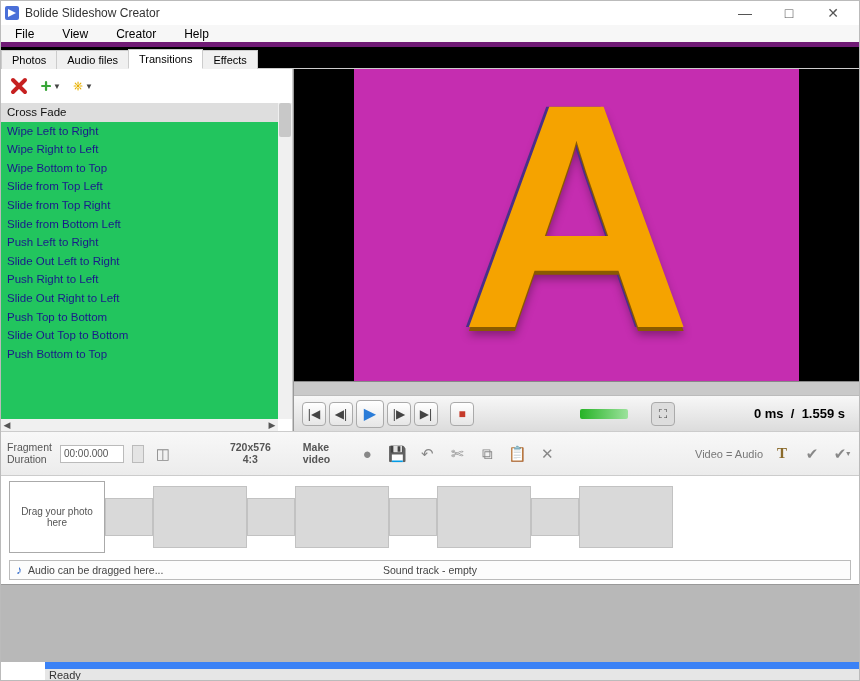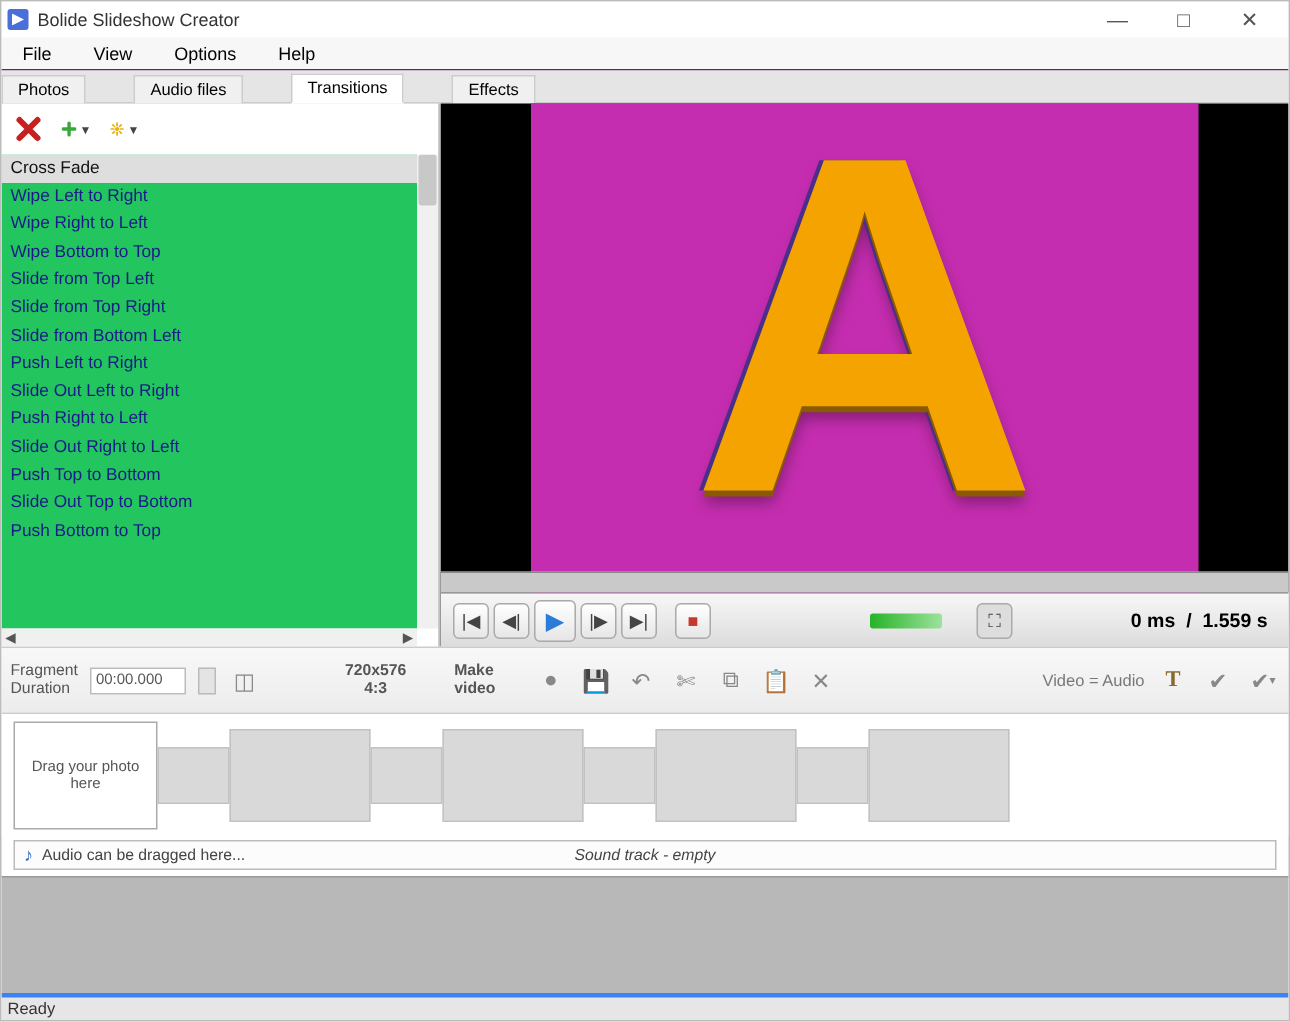--- a/index.html
+++ b/index.html
@@ -6,25 +6,25 @@
 body { width: 860px; height: 681px; overflow: hidden; background: #fff; display: flex; flex-direction: column; border: 1px solid #bbb; }
 
 
 .titlebar { height: 24px; background: #fff; display: flex; align-items: center; padding: 0 4px; font-size: 12px; color: #333; }
 .titlebar .app-icon { width: 14px; height: 14px; background: #4a6fd8; margin-right: 6px; border-radius: 2px; position: relative; }
 .titlebar .app-icon::after { content: ""; position: absolute; inset: 3px; background: #fff; clip-path: polygon(0 0, 100% 50%, 0 100%); }
 .titlebar .spacer { flex: 1; }
 .winbtn { width: 44px; height: 22px; display: flex; align-items: center; justify-content: center; color: #555; font-size: 14px; cursor: pointer; }
 
 
-.menubar { height: 22px; background: #f7f7f7; display: flex; align-items: stretch; font-size: 12px; border-bottom: 1px solid #701a75; }
+.menubar { height: 22px; background: #f7f7f7; display: flex; align-items: stretch; font-size: 12px; border-bottom: 5px solid #701a75; }
 .menubar .item { padding: 0 14px; display: flex; align-items: center; cursor: pointer; }
 
 
-.tabrow { height: 22px; background: #e5e5e5; display: flex; align-items: flex-end; font-size: 11px; border-bottom: 1px solid #ccc; gap: 33px; }
+.tabrow { height: 22px; background: #000000; display: flex; align-items: flex-end; font-size: 11px; border-bottom: 1px solid #ccc; }
 .tabrow .tab { padding: 3px 10px; border: 1px solid #ccc; border-bottom: none; background: #f0f0f0; margin-right: -1px; cursor: pointer; position: relative; top: 1px; }
 .tabrow .tab.active { background: #fff; border-bottom: 1px solid #fff; z-index: 2; }
 
 
 .mainsplit { display: flex; height: 362px; }
 .leftpane { width: 292px; display: flex; flex-direction: column; border-right: 1px solid #ccc; }
 .toolbar-sm { height: 34px; display: flex; align-items: center; gap: 12px; padding: 0 8px; }
 .ticon { width: 20px; height: 20px; display: flex; align-items: center; justify-content: center; cursor: pointer; }
 .drop-arrow { font-size: 8px; color: #444; margin-left: 2px; }
 .listwrap { flex: 1; position: relative; overflow: hidden; }
@@ -59,43 +59,43 @@
 .midbar .gbtn { width: 22px; height: 22px; display: flex; align-items: center; justify-content: center; color: #888; cursor: pointer; font-size: 15px; }
 
 
 .timeline { height: 82px; background: #fff; display: flex; align-items: center; gap: 0; padding: 0 8px; }
 .dragtarget { width: 96px; height: 72px; border: 1px solid #aaa; display: flex; align-items: center; justify-content: center; text-align: center; font-size: 10px; color: #555; padding: 4px; }
 .slidebox { background: #d9d9d9; border: 1px solid #c2c2c2; }
 
 
 .audiotrack { height: 20px; margin: 2px 8px 4px; border: 1px solid #bbb; background: #fcfcfc; display: flex; align-items: center; font-size: 10.5px; color: #444; position: relative; }
 .audiotrack .noteicon { margin: 0 6px; color: #2a65c9; font-size: 12px; }
-.audiotrack .center { position: absolute; left: 0; right: 0; text-align: center; font-style: italic; }
+.audiotrack .center { position: absolute; left: 0; right: 0; text-align: center; }
 
 .bottomgrey { flex: 1; background: #b8b8b8; border-top: 1px solid #999; }
-.statusbar { height: 18px; background: #e6e6e6; border-top: 3px solid #3b82f6; font-size: 11px; color: #333; padding-left: 4px; display: flex; align-items: center; }
+.statusbar { height: 18px; background: #e6e6e6; border-top: 7px solid #3b82f6; font-size: 11px; color: #333; padding-left: 4px; display: flex; align-items: center; margin-left: 44px; }
 
 svg { display: block; }
 </style>
 </head>
 <body>
 
 <div class="titlebar">
   <div class="app-icon"></div>
   <div>Bolide Slideshow Creator</div>
   <div class="spacer"></div>
   <div class="winbtn">—</div>
   <div class="winbtn">□</div>
   <div class="winbtn close">✕</div>
 </div>
 
 <div class="menubar">
   <div class="item">File</div>
   <div class="item">View</div>
-  <div class="item">Options</div>
+  <div class="item">Creator</div>
   <div class="item">Help</div>
 </div>
 
 <div class="tabrow">
   <div class="tab">Photos</div>
   <div class="tab">Audio files</div>
   <div class="tab active">Transitions</div>
   <div class="tab">Effects</div>
 </div>
 

